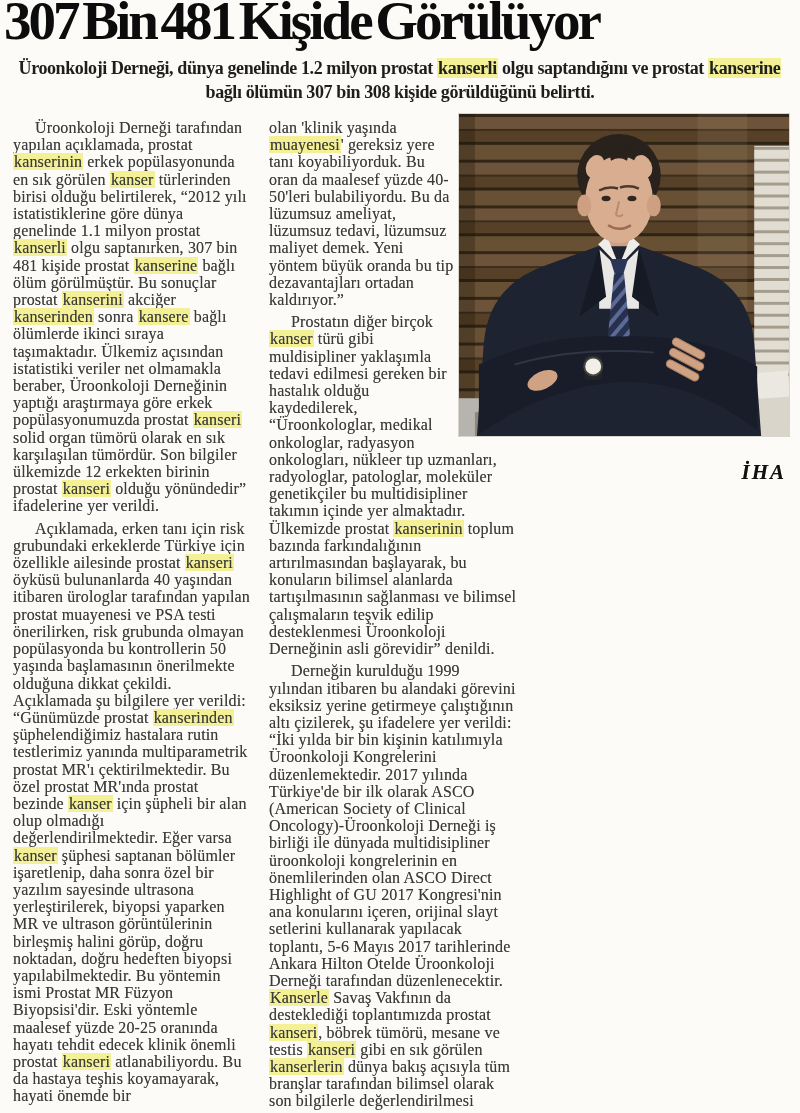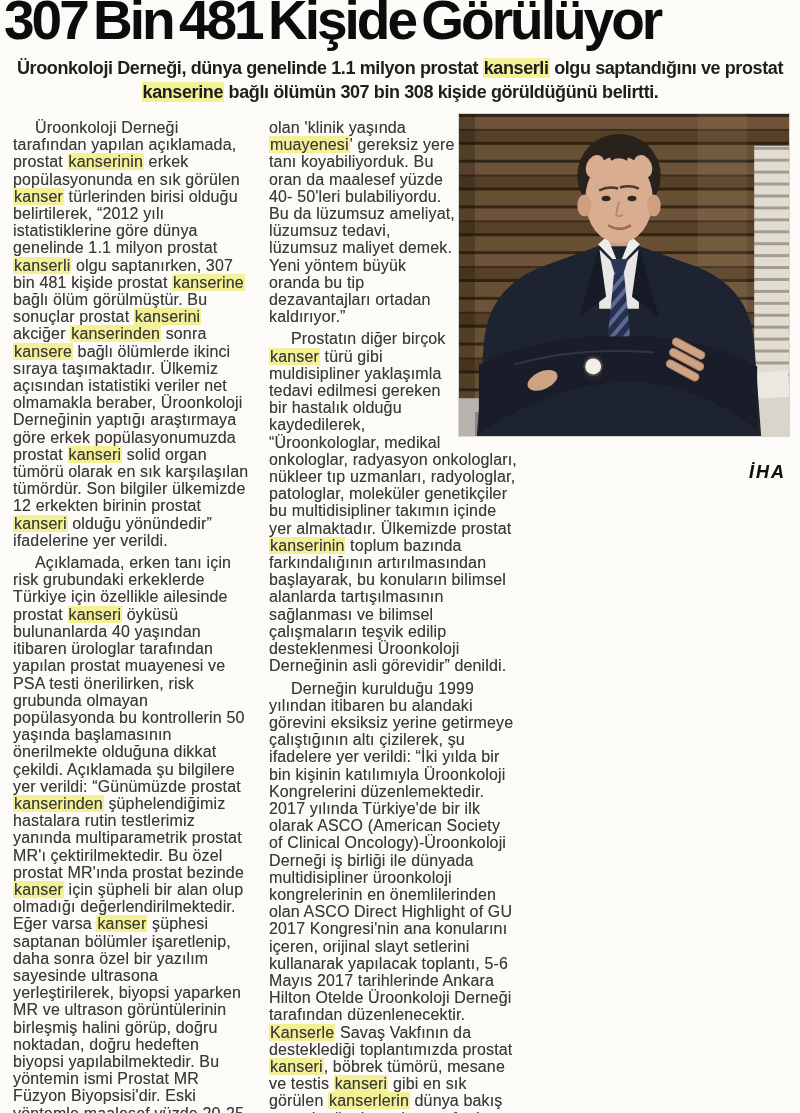--- a/index.html
+++ b/index.html
@@ -2,21 +2,21 @@
 <html lang="tr"><head>
 <meta charset="utf-8">
 <style>
   html,body{margin:0;padding:0;}
   body{
     width:800px;height:1113px;overflow:hidden;
     background:#fcfbf7;
     font-family:"Liberation Sans", sans-serif;
     color:#3a3a3a;
   }
-  .page{position:relative;width:800px;height:803px;}
+  .page{position:relative;width:800px;height:803px;font-family:Liberation Serif, serif;}
 
   .headline{
     position:absolute;left:4px;top:-8px;margin:0;
     font-size:55px;font-weight:bold;color:#0c0c0c;
     letter-spacing:-3px;word-spacing:-6px;white-space:nowrap;
     line-height:1.05;
   }
   .subhead{
     position:absolute;top:56px;left:5px;width:790px;margin:0;
     text-align:center;font-size:18px;font-weight:bold;color:#1e1e1e;
@@ -39,32 +39,32 @@
   .hl{padding:0 1px;}
 
   .photo{
     position:absolute;left:458px;top:113px;width:332px;height:324px;margin:0;
     border:1px solid #d8d5ce;box-sizing:border-box;background:#5e462e;
   }
   .photo svg{display:block;width:100%;height:100%;}
 
   .byline{
     text-align:right;font-weight:bold;font-style:italic;
-    font-size:18px;letter-spacing:2px;color:#101010;
+    font-size:21px;letter-spacing:2px;color:#101010;
     margin-top:14px;padding-right:6px;
   }
 </style>
 <style>.hl{background:#f4f095;}.headline{color:#0c0c0c;}</style></head>
 <body style="background: rgb(252, 251, 247); color: rgb(58, 58, 58);">
 
 <div class="page">
 
   <h1 class="headline">307 Bin 481 Kişide Görülüyor</h1>
 
-  <p class="subhead"><span>Üroonkoloji Derneği, dünya genelinde 1.1 milyon prostat </span><span class="hl">kanserli</span><span> olgu saptandığını ve prostat </span><span class="hl">kanserine</span><span> bağlı ölümün 307 bin 308 kişide görüldüğünü belirtti.</span></p>
+  <p class="subhead"><span>Üroonkoloji Derneği, dünya genelinde 1.2 milyon prostat </span><span class="hl">kanserli</span><span> olgu saptandığını ve prostat </span><span class="hl">kanserine</span><span> bağlı ölümün 307 bin 308 kişide görüldüğünü belirtti.</span></p>
 
   <div class="col col-left">
       <p class="indent"><span>Üroonkoloji Derneği tarafından yapılan açıklamada, prostat </span><span class="hl">kanserinin</span><span> erkek popülasyonunda en sık görülen </span><span class="hl">kanser</span><span> türlerinden birisi olduğu belirtilerek, “2012 yılı istatistiklerine göre dünya genelinde 1.1 milyon prostat </span><span class="hl">kanserli</span><span> olgu saptanırken, 307 bin 481 kişide prostat </span><span class="hl">kanserine</span><span> bağlı ölüm görülmüştür. Bu sonuçlar prostat </span><span class="hl">kanserini</span><span> akciğer </span><span class="hl">kanserinden</span><span> sonra </span><span class="hl">kansere</span><span> bağlı ölümlerde ikinci sıraya taşımaktadır. Ülkemiz açısından istatistiki veriler net olmamakla beraber, Üroonkoloji Derneğinin yaptığı araştırmaya göre erkek popülasyonumuzda prostat </span><span class="hl">kanseri</span><span> solid organ tümörü olarak en sık karşılaşılan tümördür. Son bilgiler ülkemizde 12 erkekten birinin prostat </span><span class="hl">kanseri</span><span> olduğu yönündedir” ifadelerine yer verildi.</span></p>
       <p class="indent"><span>Açıklamada, erken tanı için risk grubundaki erkeklerde Türkiye için özellikle ailesinde prostat </span><span class="hl">kanseri</span><span> öyküsü bulunanlarda 40 yaşından itibaren ürologlar tarafından yapılan prostat muayenesi ve PSA testi önerilirken, risk grubunda olmayan popülasyonda bu kontrollerin 50 yaşında başlamasının önerilmekte olduğuna dikkat çekildi. Açıklamada şu bilgilere yer verildi: “Günümüzde prostat </span><span class="hl">kanserinden</span><span> şüphelendiğimiz hastalara rutin testlerimiz yanında multiparametrik prostat MR'ı çektirilmektedir. Bu özel prostat MR'ında prostat bezinde </span><span class="hl">kanser</span><span> için şüpheli bir alan olup olmadığı değerlendirilmektedir. Eğer varsa </span><span class="hl">kanser</span><span> şüphesi saptanan bölümler işaretlenip, daha sonra özel bir yazılım sayesinde ultrasona yerleştirilerek, biyopsi yaparken MR ve ultrason görüntülerinin birleşmiş halini görüp, doğru noktadan, doğru hedeften biyopsi yapılabilmektedir. Bu yöntemin ismi Prostat MR Füzyon Biyopsisi'dir. Eski yöntemle maalesef yüzde 20-25 oranında hayatı tehdit edecek klinik önemli prostat </span><span class="hl">kanseri</span><span> atlanabiliyordu. Bu da hastaya teşhis koyamayarak, hayati önemde bir </span></p>
     </div>
 
   <div class="col col-middle">
     <div class="wrap-spacer"></div>
   <p><span>olan 'klinik yaşında </span><span class="hl">muayenesi</span><span>' gereksiz yere tanı koyabiliyorduk. Bu oran da maalesef yüzde 40- 50'leri bulabiliyordu. Bu da lüzumsuz ameliyat, lüzumsuz tedavi, lüzumsuz maliyet demek. Yeni yöntem büyük oranda bu tip dezavantajları ortadan kaldırıyor.”</span></p>
       <p class="indent"><span>Prostatın diğer birçok </span><span class="hl">kanser</span><span> türü gibi muldisipliner yaklaşımla tedavi edilmesi gereken bir hastalık olduğu kaydedilerek, “Üroonkologlar, medikal onkologlar, radyasyon onkologları, nükleer tıp uzmanları, radyologlar, patologlar, moleküler genetikçiler bu multidisipliner takımın içinde yer almaktadır. Ülkemizde prostat </span><span class="hl">kanserinin</span><span> toplum bazında farkındalığının artırılmasından başlayarak, bu konuların bilimsel alanlarda tartışılmasının sağlanması ve bilimsel çalışmaların teşvik edilip desteklenmesi Üroonkoloji Derneğinin asli görevidir” denildi.</span></p>

